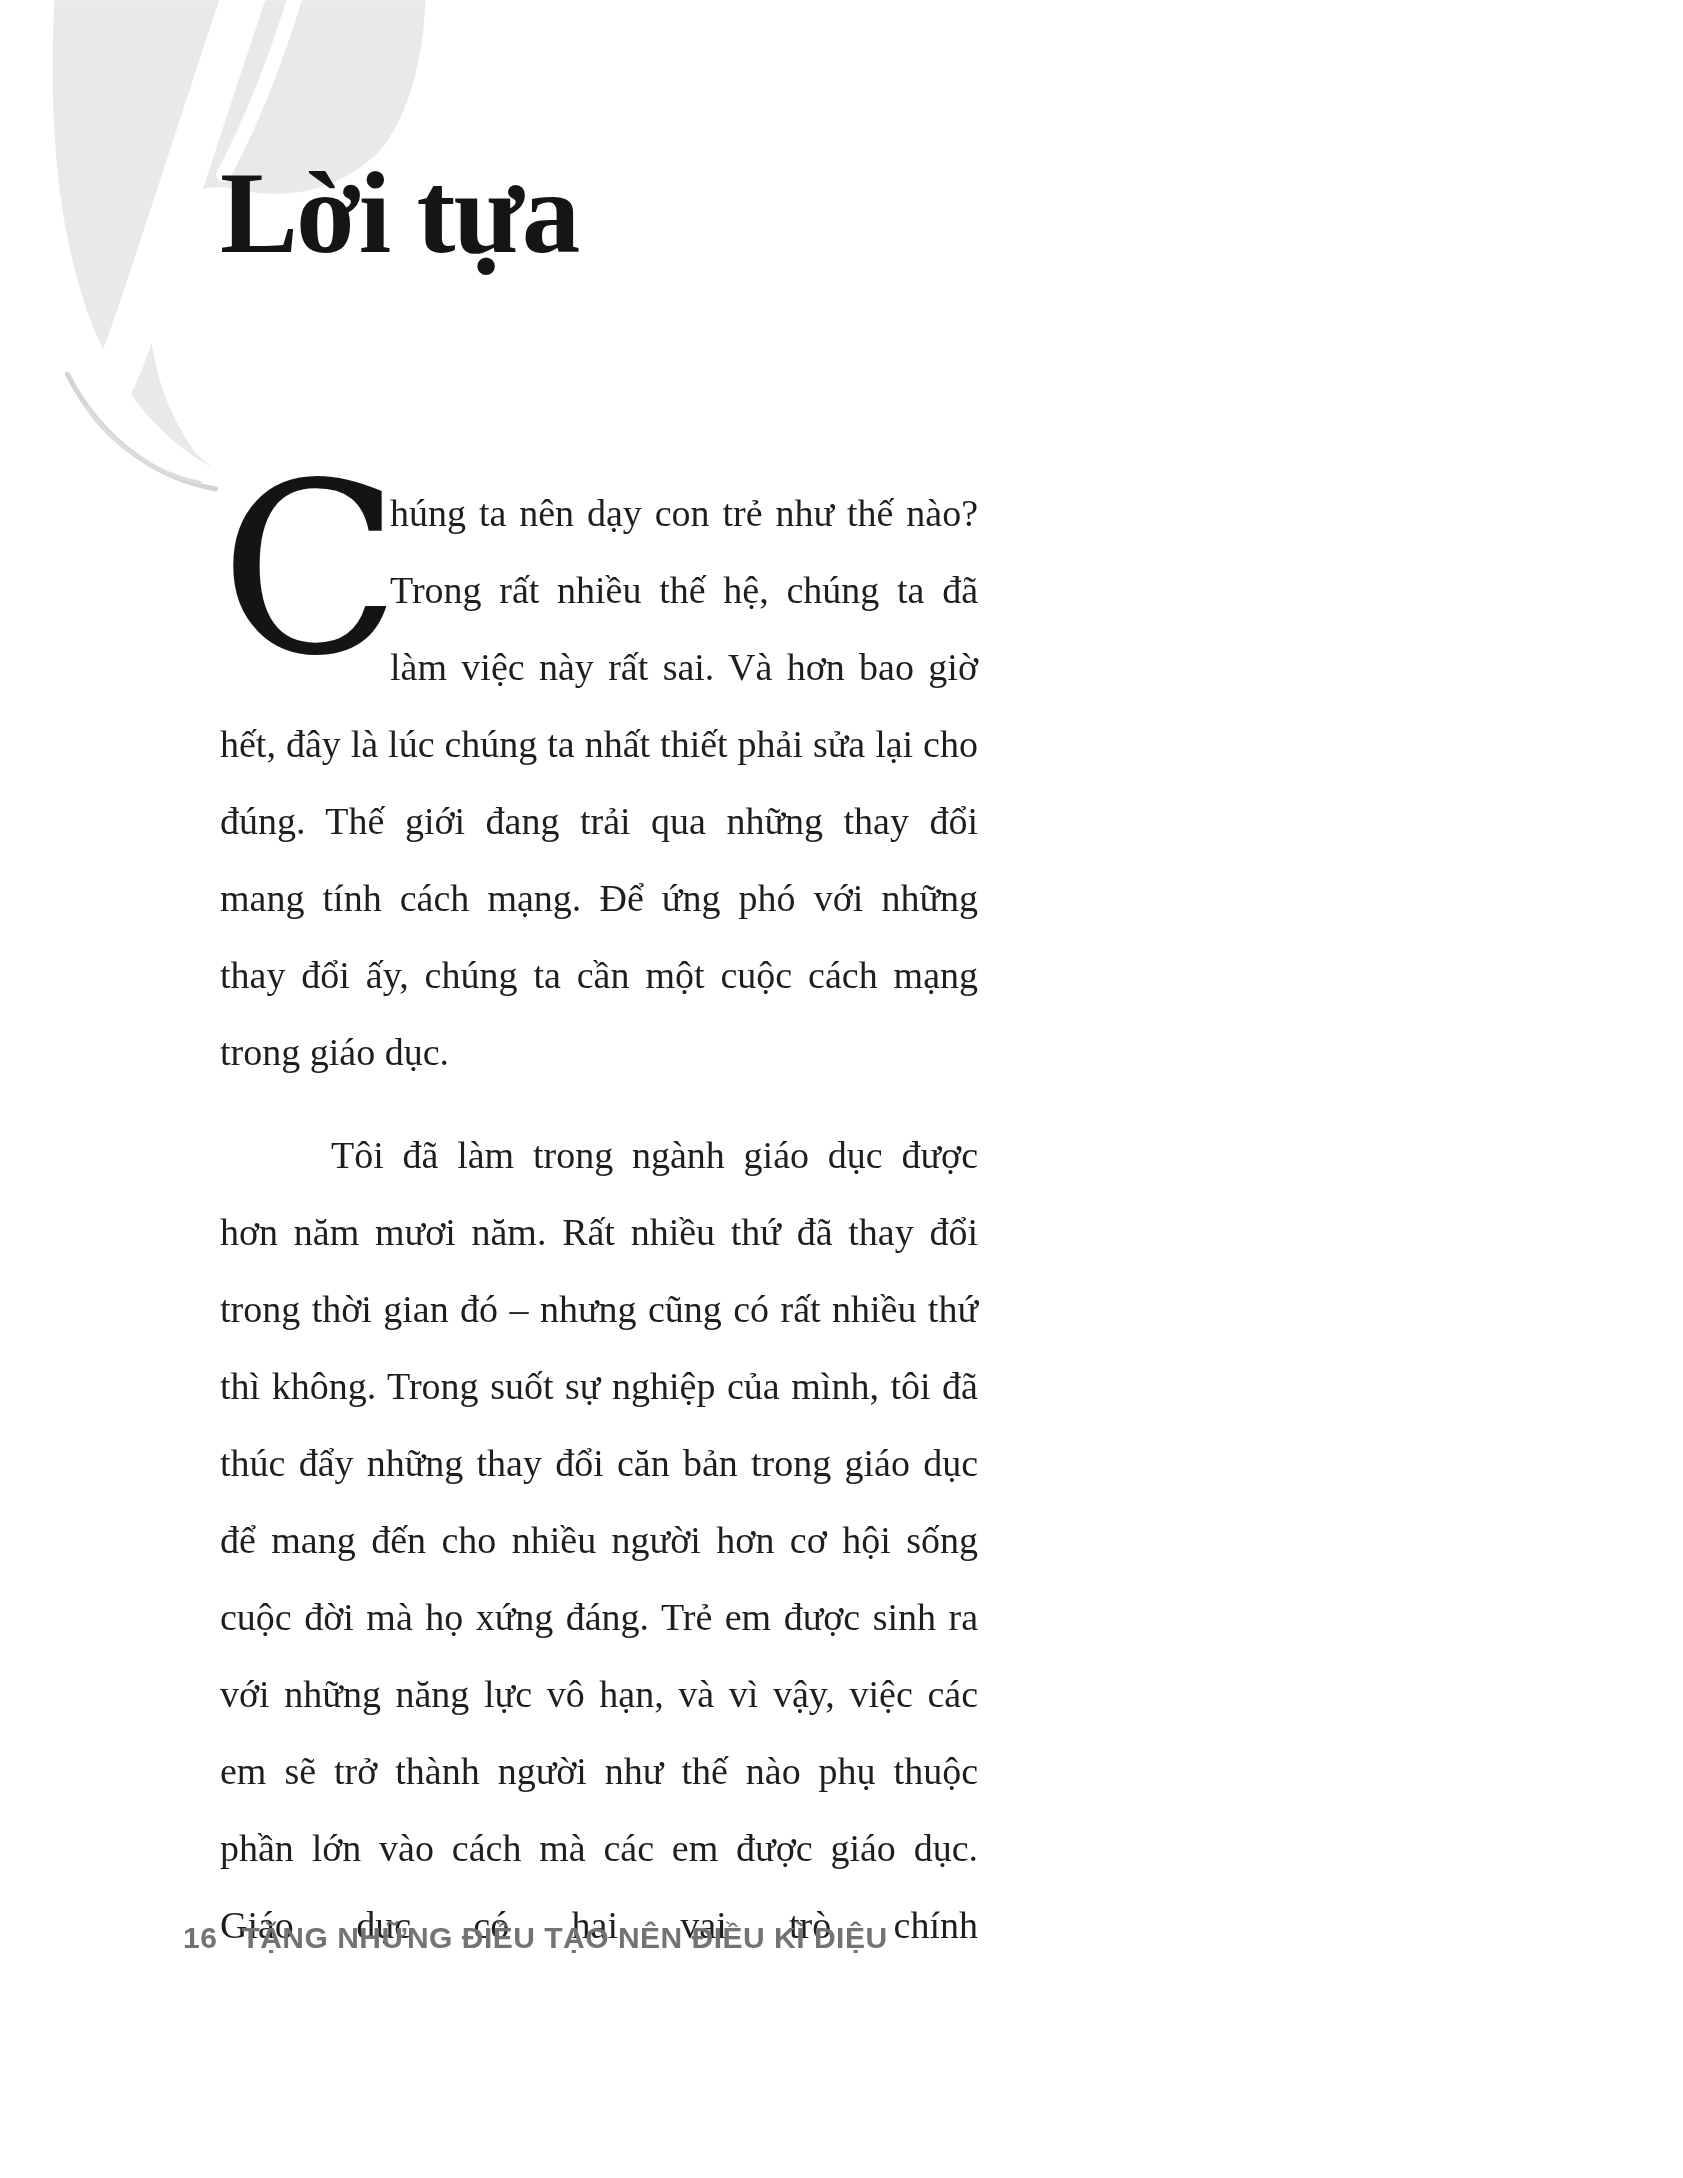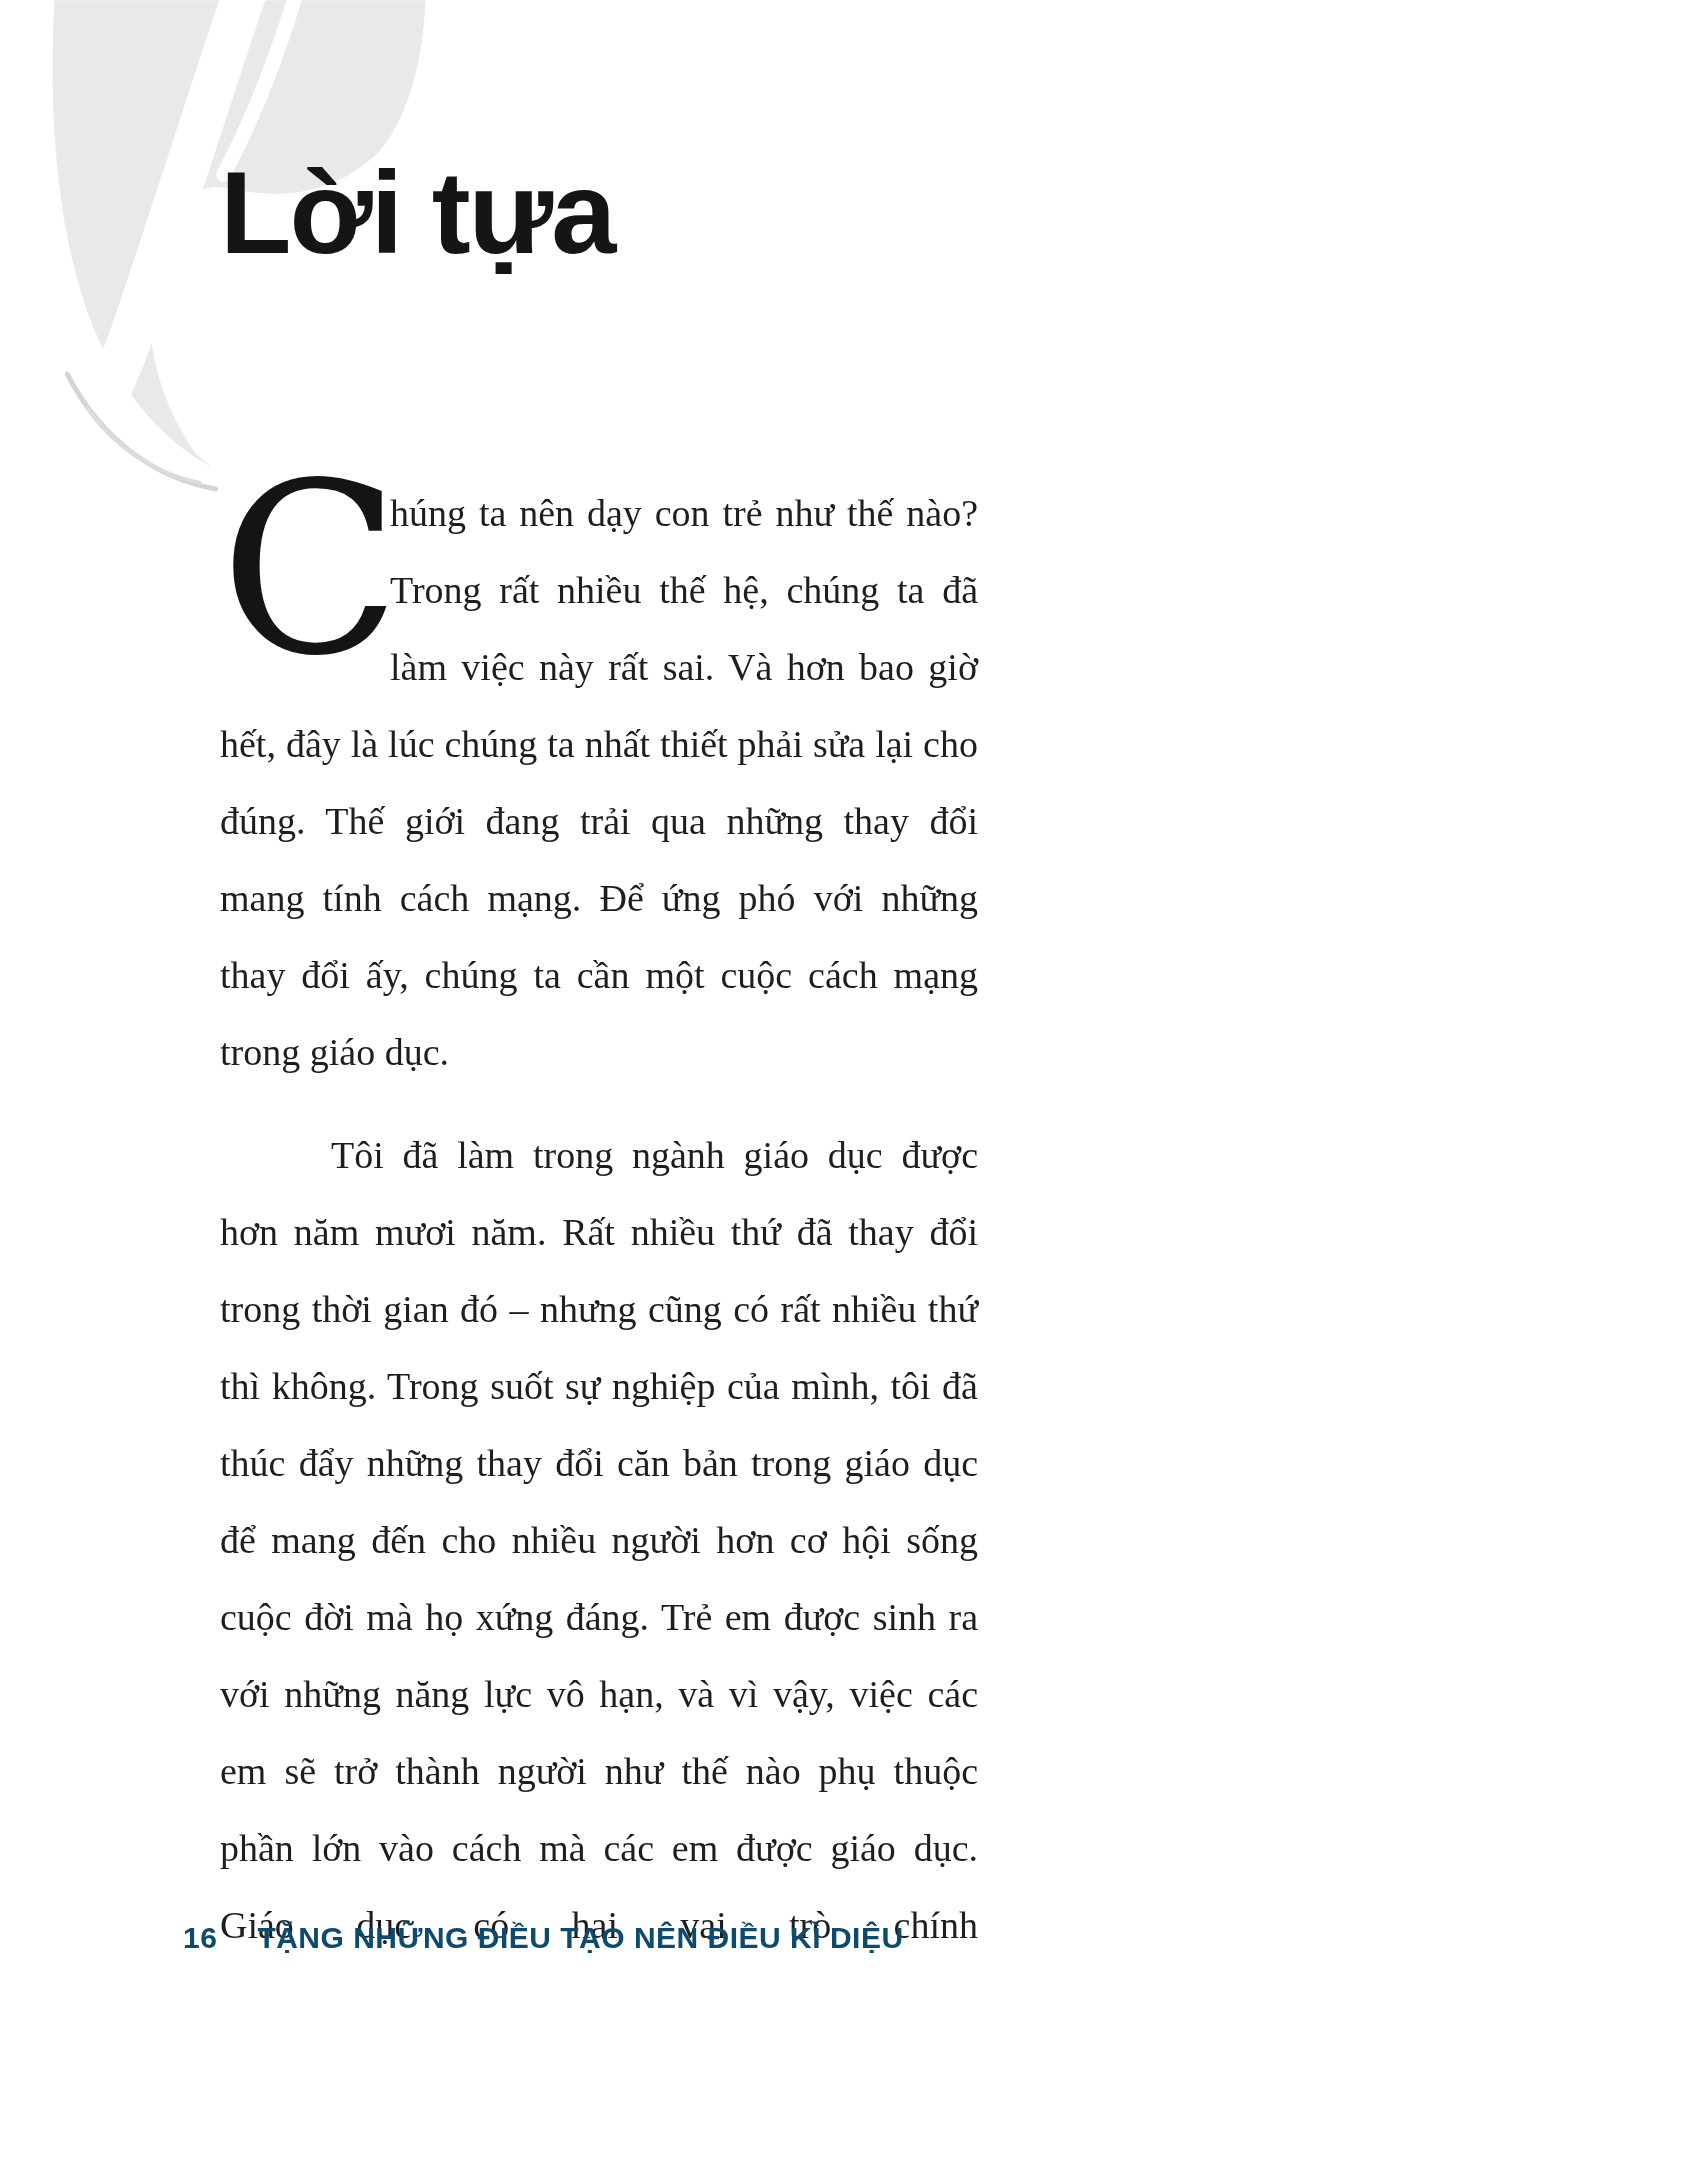--- a/index.html
+++ b/index.html
@@ -21,21 +21,21 @@
     pointer-events: none;
   }
 
   
   .title {
     position: absolute;
     left: 220px;
     top: 149px;
     z-index: 2;
     margin: 0;
-    font-family: Liberation Sans, sans-serif;
+    font-family: Liberation Serif, serif;
     font-weight: 700;
     font-size: 117px;
     line-height: 1.1;
     letter-spacing: -2px;
     color: #151515;
   }
 
   
   .bodycol {
     position: absolute;
@@ -72,24 +72,24 @@
   
   .footer {
     position: absolute;
     left: 183px;
     top: 1921px;
     z-index: 1;
     font-family: "Liberation Sans", "DejaVu Sans", sans-serif;
     font-weight: 700;
     font-size: 30px;
     letter-spacing: 0.5px;
-    color: #0c4a6e;
+    color: #737373;
     display: flex;
     align-items: flex-end;
-    gap: 40px;
+    gap: 24px;
     white-space: nowrap;
   }
 </style>
 </head>
 <body>
 
 <div class="page">
 
   <svg class="deco" width="554" height="515" viewBox="0 0 560 520" aria-hidden="true">
     <g>

